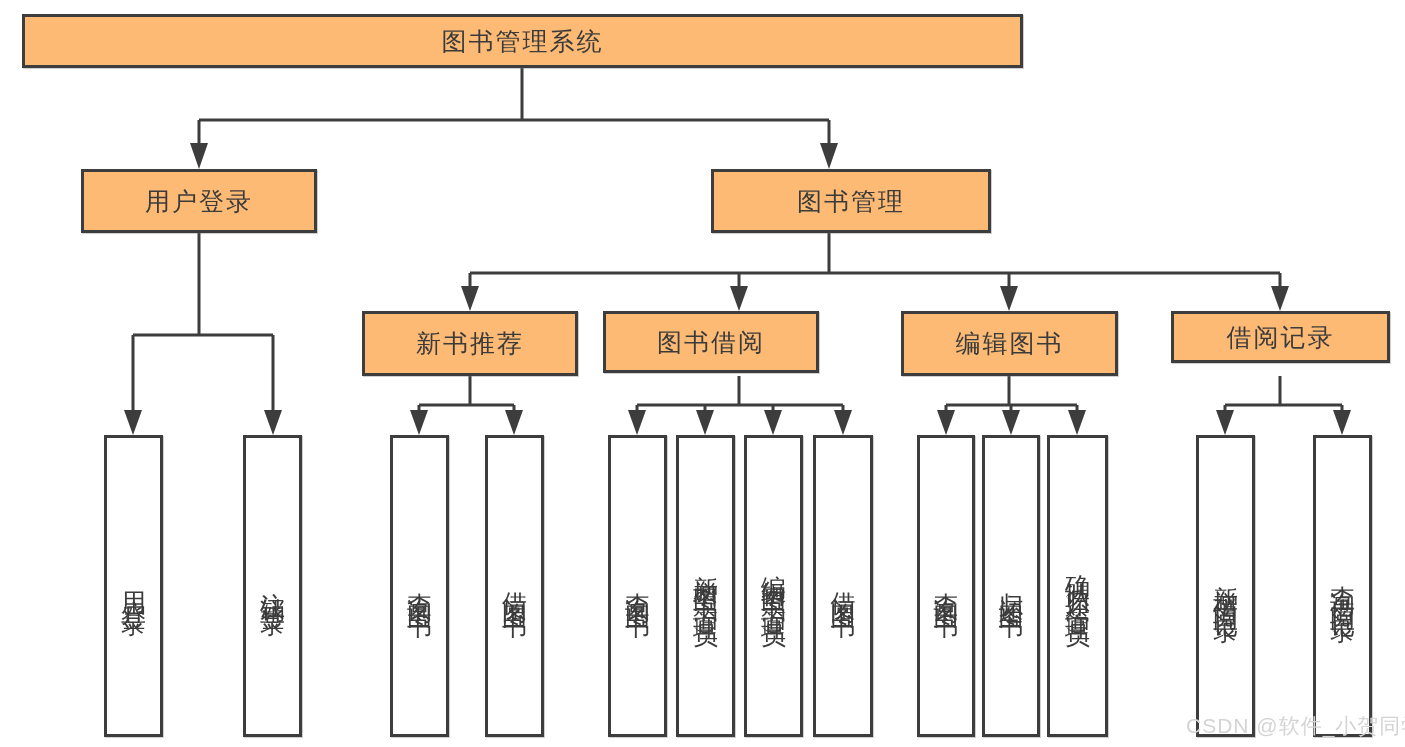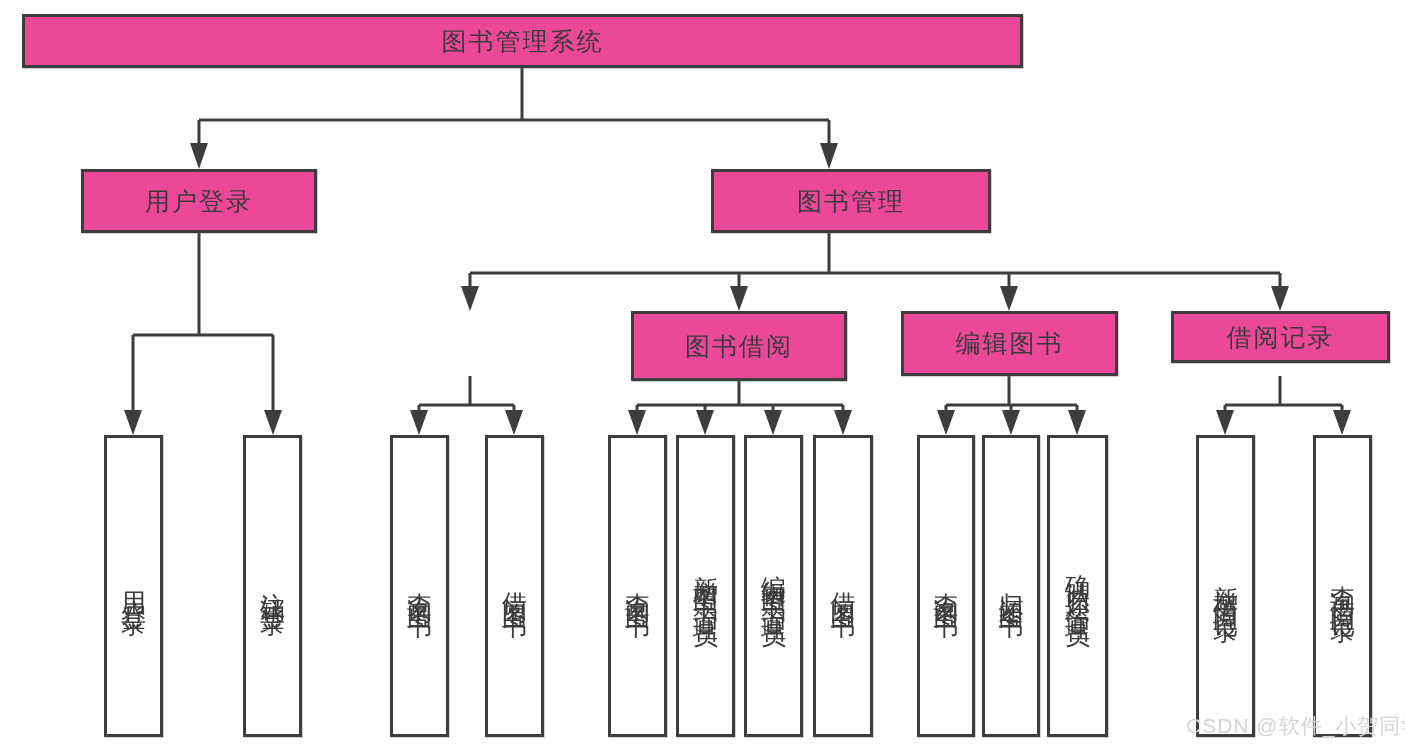--- a/index.html
+++ b/index.html
@@ -19,21 +19,21 @@
     position: absolute;
     left: 0;
     top: 0;
     width: 1405px;
     height: 747px;
     pointer-events: none;
   }
   .node {
     position: absolute;
     box-sizing: border-box;
-    background: #ec4899;
+    background: #fdba74;
     border: 3px solid #3d3d3d;
     display: flex;
     align-items: center;
     justify-content: center;
     color: #3b3b3b;
     font-size: 25px;
     letter-spacing: 2px;
     box-shadow: 1px 1px 0 rgba(120,120,120,0.35);
   }
   .leaf {
@@ -114,21 +114,24 @@
     <span>图书管理系统</span>
   </div>
 
   <div class="node" style="left:81px; top:169px; width:236px; height:64px;">
     <span>用户登录</span>
   </div>
   <div class="node" style="left:711px; top:169px; width:280px; height:64px;">
     <span>图书管理</span>
   </div>
 
-  <div class="node" style="left:631px; top:311px; width:216px; height:70px;">
+  <div class="node" style="left:362px; top:311px; width:216px; height:65px;">
+    <span>新书推荐</span>
+  </div>
+  <div class="node" style="left:603px; top:311px; width:216px; height:62px;">
     <span>图书借阅</span>
   </div>
   <div class="node" style="left:901px; top:311px; width:217px; height:65px;">
     <span>编辑图书</span>
   </div>
   <div class="node" style="left:1171px; top:311px; width:219px; height:52px;">
     <span>借阅记录</span>
   </div>
 
   <div class="leaf" style="left:104px; top:435px; width:59px; height:302px;">

